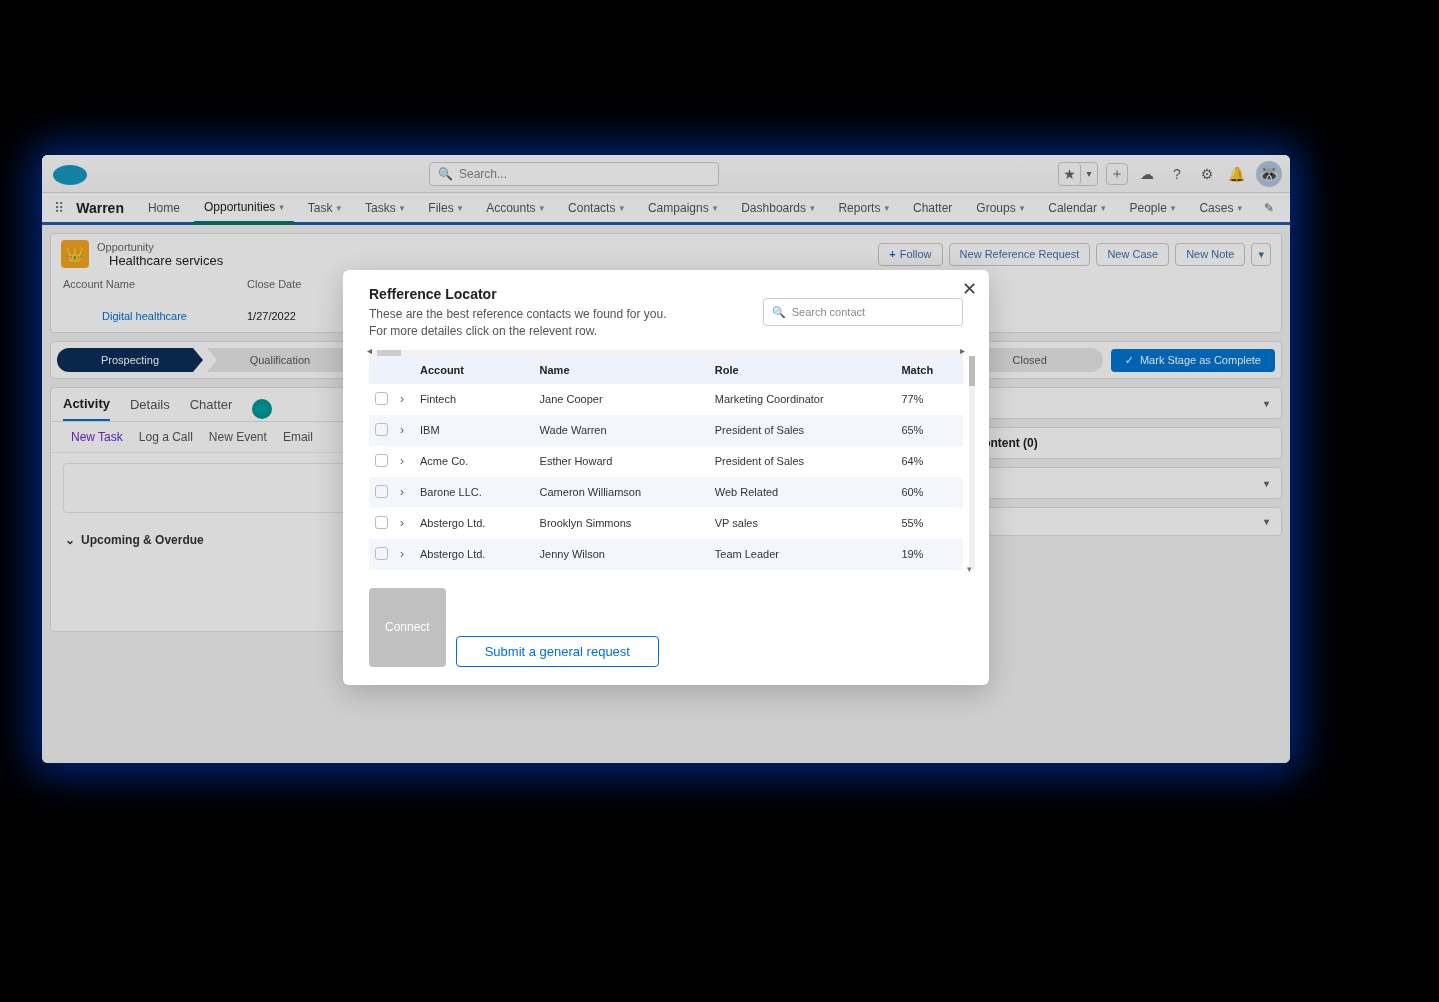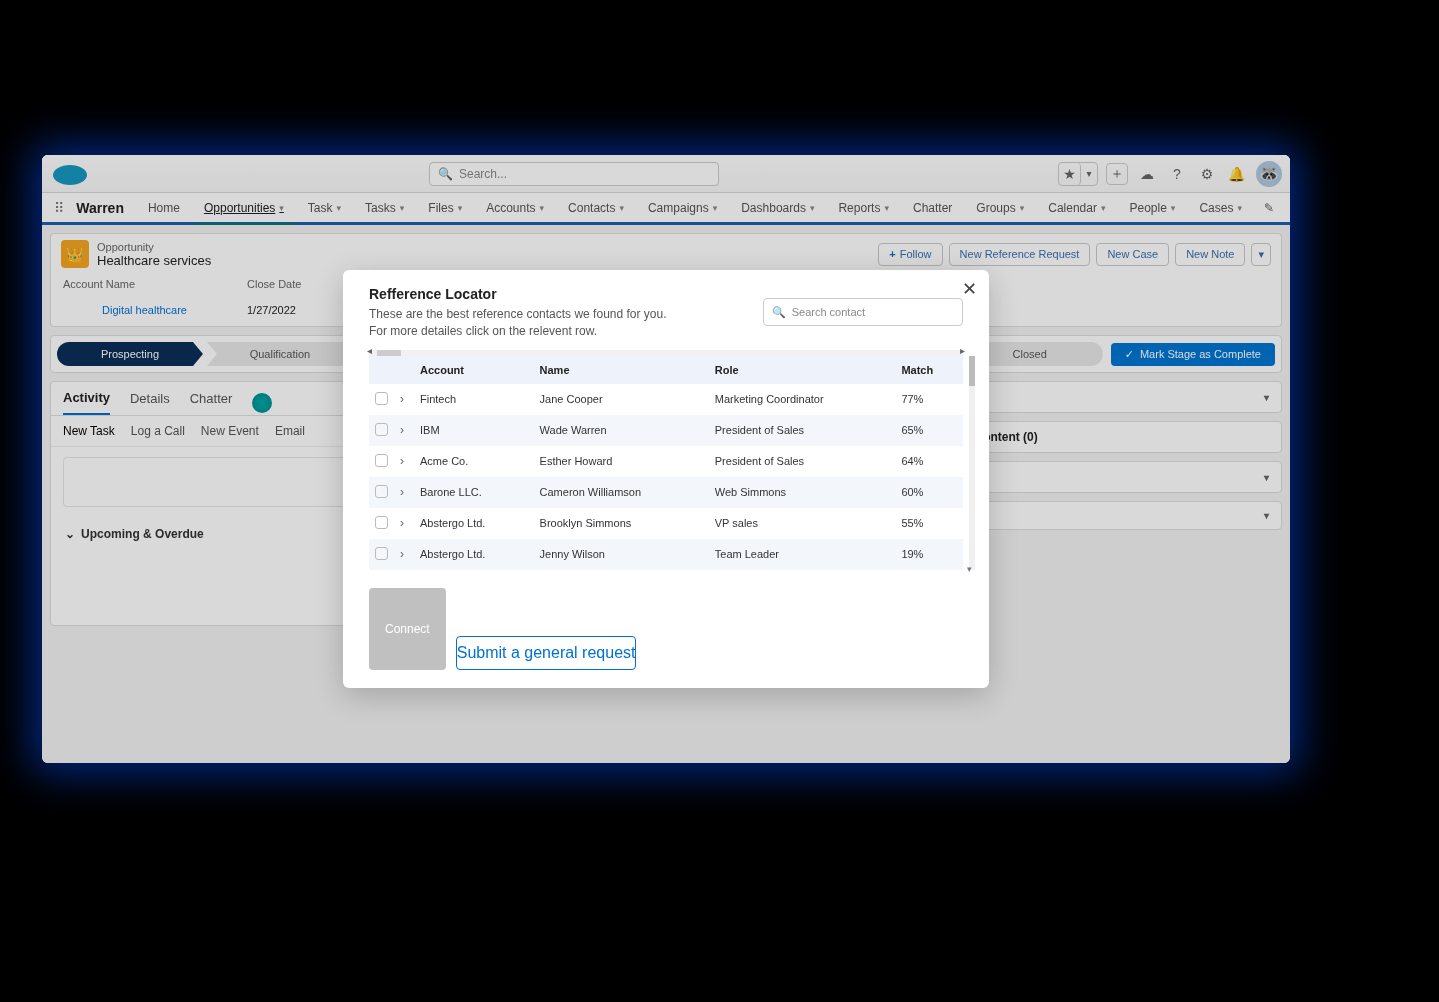--- a/index.html
+++ b/index.html
@@ -18,56 +18,56 @@
 .avatar { width: 26px; height: 26px; border-radius: 50%; background: #b0c8e0; display:flex; align-items:center; justify-content:center; font-size: 16px; }
 .star-group { display: flex; border: 1px solid #ccc; border-radius: 4px; overflow: hidden; }
 .star-group .ti { border: none; border-right: 1px solid #ccc; }
 .star-group .ti:last-child { border-right: none; width: 16px; font-size: 10px; }
 
 .navbar { height: 32px; background: #fff; border-bottom: 3px solid #1b5fb0; display: flex; align-items: stretch; padding: 0 8px; gap: 4px; font-size: 12px; color: #555; }
 .nav-apps { width: 26px; display: flex; align-items: center; justify-content: center; font-size: 14px; color: #777; }
 .nav-title { font-weight: 600; font-size: 14px; color: #222; display: flex; align-items: center; padding: 0 10px 0 4px; }
 .nav-item { display: flex; align-items: center; padding: 0 10px; gap: 4px; cursor: pointer; white-space: nowrap; }
 .nav-item .chev { font-size: 9px; color: #888; }
-.nav-item.active { border-bottom: 2px solid #0f766e; margin-bottom: -3px; color: #222; text-decoration: underline; }
+.nav-item.active { border-bottom: 4px solid #0f766e; margin-bottom: -3px; color: #222; }
 .nav-edit { margin-left: auto; display: flex; align-items: center; padding: 0 8px; color: #555; }
 
 .record-header { margin: 8px; background: #fff; border: 1px solid #ddd; border-radius: 4px; }
 .rh-top { display: flex; align-items: center; padding: 6px 10px; }
 .rh-icon { width: 28px; height: 28px; background: #f5a623; border-radius: 4px; display:flex; align-items:center; justify-content:center; color:#fff; font-size:14px; margin-right: 8px; }
 .rh-label-wrap { display: flex; flex-direction: column; }
 .rh-label { font-size: 11px; color: #666; }
-.rh-name { font-size: 13px; color: #222; }
+.rh-name { font-size: 13px; color: #222; margin-left: 12px; }
 .rh-actions { margin-left: auto; display: flex; gap: 6px; }
 .btn { border: 1px solid #c9c9c9; background: #fff; border-radius: 4px; padding: 4px 10px; font-size: 11px; color: #3a6fb0; cursor: pointer; display:flex; align-items:center; gap:4px; }
 .btn .plus { color: #0070d2; font-weight: bold; }
 .btn.caret { padding: 4px 6px; }
 .rh-fields { display: flex; gap: 60px; padding: 4px 12px 10px; font-size: 11px; }
-.rh-field-label { color: #666; margin-bottom: 14px; }
+.rh-field-label { color: #666; margin-bottom: 20px; }
 .rh-field-value { color: #222; }
 .rh-field-value.link { color: #0070d2; padding-left: 39px; }
 
 .path-row { margin: 0 8px 8px; display: flex; align-items: center; gap: 8px; background:#fff; border:1px solid #ddd; border-radius:4px; padding:6px; }
 .path { display: flex; flex: 1; height: 24px; }
 .path-step { flex: 1; background: #e8e8e8; color: #555; font-size: 11px; display:flex; align-items:center; justify-content:center; position:relative; margin-right:4px; clip-path: polygon(0 0, calc(100% - 10px) 0, 100% 50%, calc(100% - 10px) 100%, 0 100%, 10px 50%); }
 .path-step:first-child { clip-path: polygon(0 0, calc(100% - 10px) 0, 100% 50%, calc(100% - 10px) 100%, 0 100%); border-radius: 12px 0 0 12px; }
 .path-step:last-child { margin-right: 0; clip-path: polygon(0 0, 100% 0, 100% 100%, 0 100%, 10px 50%); border-radius: 0 12px 12px 0; }
 .path-step.current { background: #0b2e59; color: #fff; }
 .mark-btn { background: #0176d3; color: #fff; border: none; border-radius: 4px; padding: 5px 14px; font-size: 11px; display:flex; align-items:center; gap:6px; cursor:pointer; }
 
 .body-row { display: flex; gap: 8px; margin: 0 8px; }
 .left-col { flex: 1.7; background:#fff; border:1px solid #ddd; border-radius:4px; }
 .right-col { flex: 1; display:flex; flex-direction:column; gap:8px; }
 .tabs { display: flex; gap: 20px; padding: 8px 12px 0; border-bottom: 1px solid #e0e0e0; align-items:center; }
 .tab { font-size: 13px; color: #555; padding-bottom: 8px; cursor:pointer; }
 .tab.active { font-weight: 700; color: #222; border-bottom: 2px solid #0070d2; }
 .tab-icon { width: 20px; height: 20px; background: radial-gradient(#0aa, #088); border-radius:50%; }
 .subtabs { display:flex; gap: 16px; padding: 8px 12px; font-size: 12px; color:#555; border-bottom:1px solid #eee; }
 .subtab { cursor:pointer; }
-.subtab.active { color: #000000; }
+.subtab.active { color: #6d28d9; margin-left: 8px; }
 .compose-placeholder { margin: 10px 12px; height: 50px; border: 1px solid #e5e5e5; border-radius:4px; }
 .upcoming { padding: 10px 14px; font-size: 12px; color:#333; display:flex; align-items:center; gap:6px; font-weight:600; }
 .no-past { text-align: center; font-size: 12px; color:#666; padding: 30px 0; }
 .right-card { background:#fff; border:1px solid #ddd; border-radius:4px; padding: 8px 12px; font-size: 12px; font-weight:600; color:#222; display:flex; justify-content:space-between; align-items:center; }
 .right-card .dd { font-size: 10px; color:#666; }
 
 .modal { position: absolute; top: 115px; left: 50%; transform: translateX(-50%); width: 646px; background:#fff; border-radius: 6px; box-shadow: 0 8px 30px rgba(0,0,0,0.2); z-index: 10; padding: 16px 0 18px; }
 .modal-close { position:absolute; top: 8px; right: 12px; font-size: 18px; color:#444; cursor:pointer; background:none; border:none; }
 .modal-header { padding: 0 26px; display:flex; justify-content:space-between; align-items:flex-start; }
 .modal-title { font-size: 14px; font-weight: 600; color:#222; margin-bottom: 4px; }
@@ -83,21 +83,21 @@
 .table-scroll-right .tstri-b { position:absolute; bottom:-4px; font-size:9px; color:#777; left:-2px; }
 table { width: 100%; border-collapse: collapse; font-size: 11px; }
 thead th { background: #eef3fb; text-align: left; padding: 8px 6px; font-weight: 600; color:#222; }
 tbody tr:nth-child(even) td { background: #f3f7fc; }
 tbody td { padding: 8px 6px; color:#333; }
 td.chk, th.chk { width: 24px; text-align:center; }
 .ck { width: 13px; height: 13px; border: 1.5px solid #bbb; border-radius: 3px; display:inline-block; }
 td.exp { width: 20px; color:#666; font-size:12px; cursor:pointer; }
 .modal-footer { margin: 18px 26px 0; display:flex; gap: 10px; }
 .btn-gray { background:#c0c0c0; color:#fff; border:none; border-radius:4px; padding: 15px 16px; font-size:12px; cursor:pointer; }
-.btn-outline { background:#fff; color:#0070d2; border:1px solid #0070d2; border-radius:4px; padding: 7px 0; font-size:16px; cursor:pointer;margin-top:48px; }
+.btn-outline { background:#fff; color:#0070d2; border:1px solid #0070d2; border-radius:4px; padding: 7px 28px; font-size:13px; cursor:pointer;margin-top:48px; }
 </style>
 </head>
 <body>
 
 <div class="outer-frame">
   <div class="screen">
     <div class="dim-overlay"></div>
 
     <div class="topbar">
       <svg class="cloud-logo" viewBox="0 0 40 26">
@@ -333,21 +333,21 @@
                 <td>Acme Co.</td>
                 <td>Esther Howard</td>
                 <td>President of Sales</td>
                 <td>64%</td>
               </tr>
               <tr>
                 <td class="chk"><span class="ck"></span></td>
                 <td class="exp">›</td>
                 <td>Barone LLC.</td>
                 <td>Cameron Williamson</td>
-                <td>Web Simmons</td>
+                <td>Web Related</td>
                 <td>60%</td>
               </tr>
               <tr>
                 <td class="chk"><span class="ck"></span></td>
                 <td class="exp">›</td>
                 <td>Abstergo Ltd.</td>
                 <td>Brooklyn Simmons</td>
                 <td>VP sales</td>
                 <td>55%</td>
               </tr>

